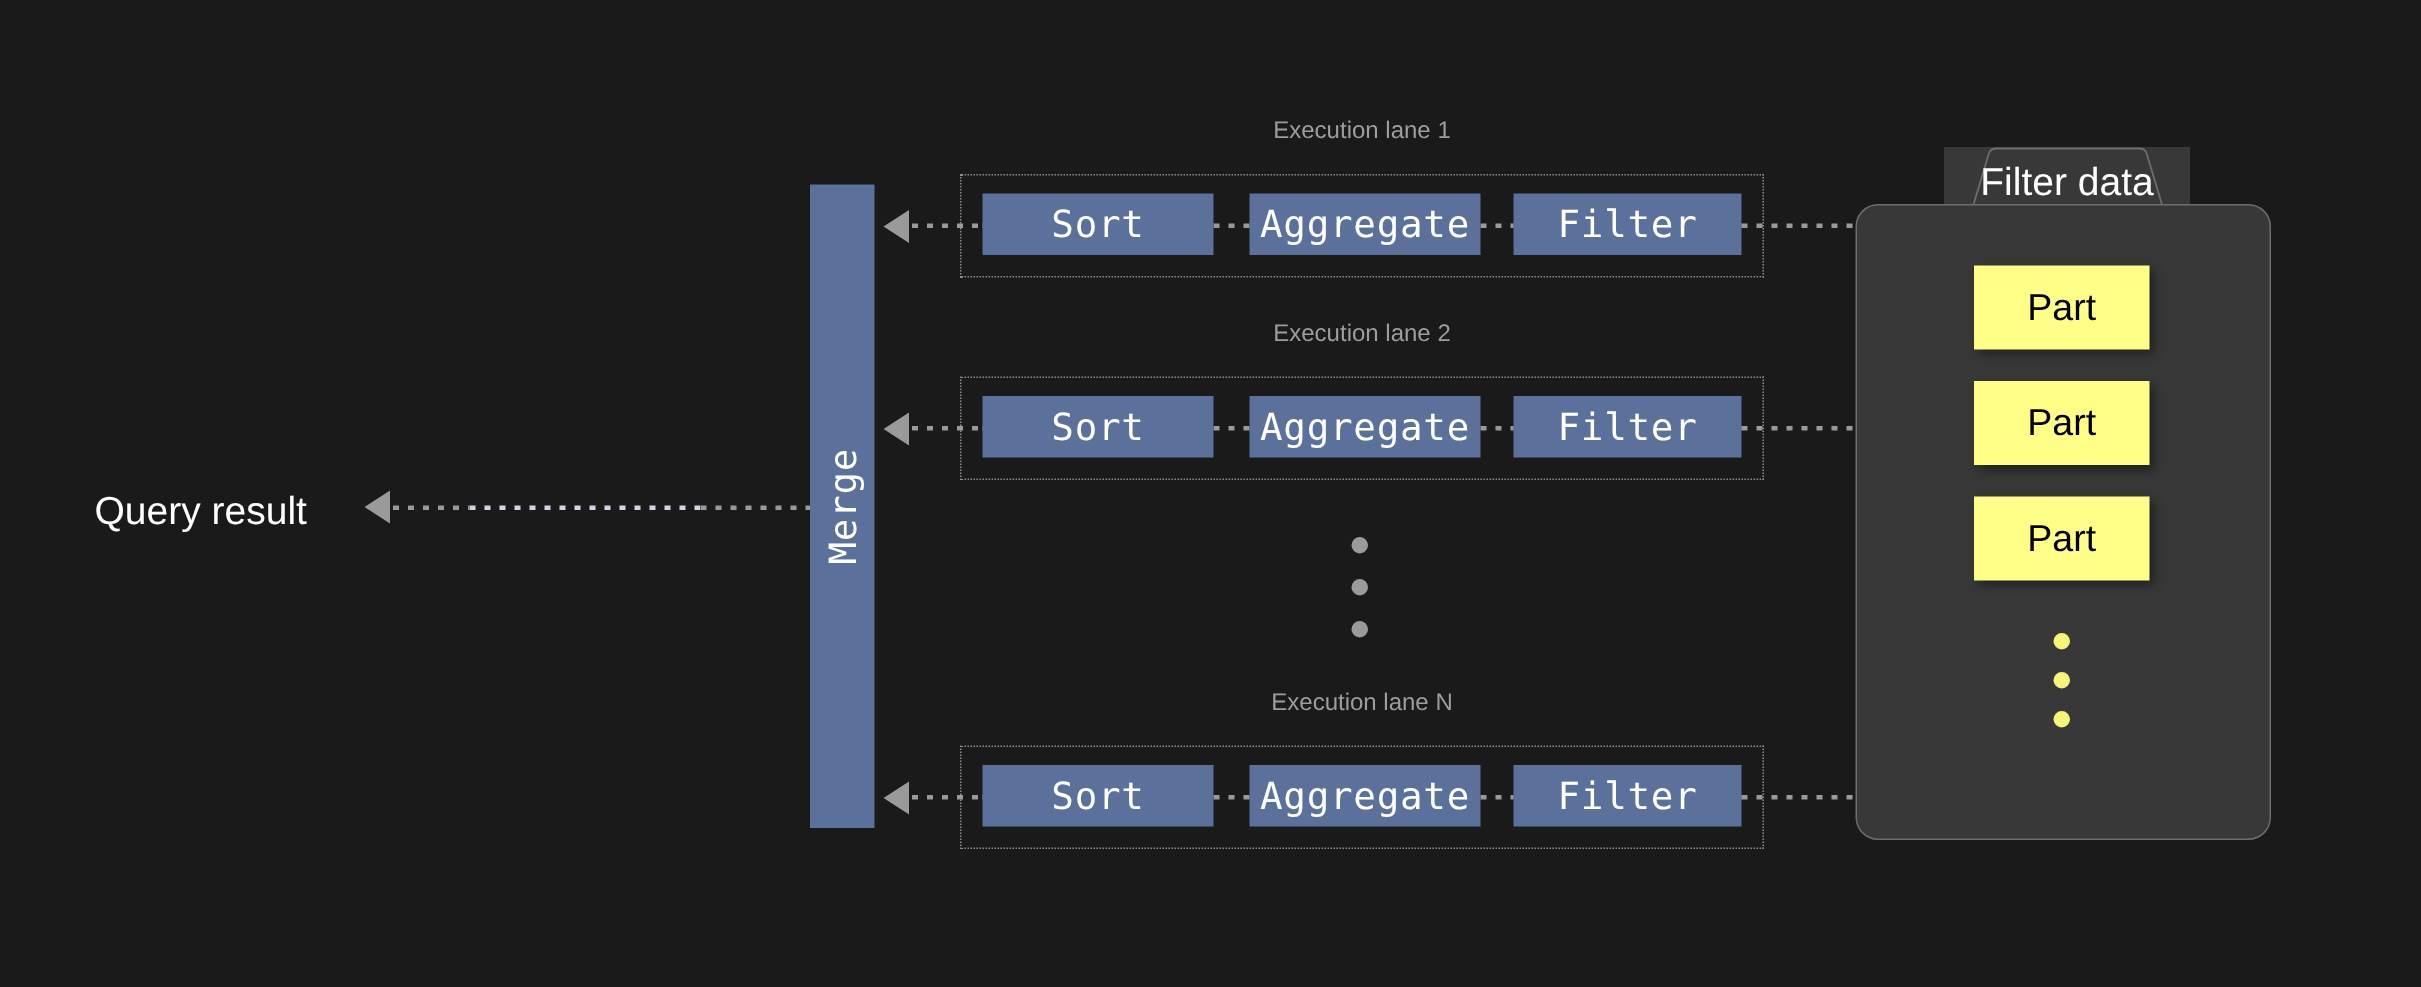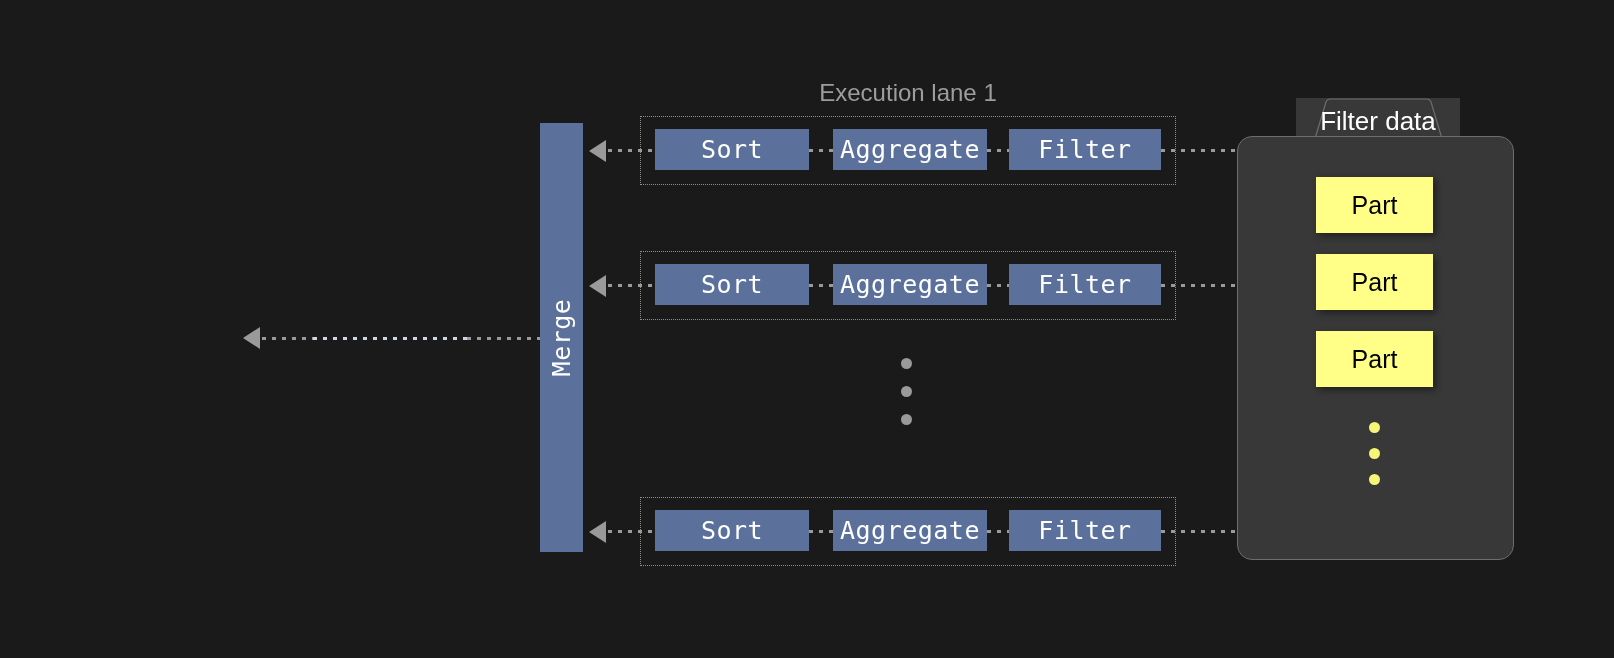--- a/index.html
+++ b/index.html
@@ -73,21 +73,21 @@
 
   
   .lane-box {
     position: absolute;
     border: 1px dotted #8d8d8d;
     box-sizing: border-box;
   }
   .lane-label {
     position: absolute;
     color: #9d9d9d;
-    font-size: 24px;
+    font-size: 16px;
     text-align: center;
     white-space: nowrap;
   }
 
   
   #query-result-label {
     position: absolute;
     color: #ffffff;
     font-size: 26px;
     white-space: nowrap;
@@ -132,20 +132,21 @@
     align-items: center;
     justify-content: center;
     box-shadow: 3px 3px 7px rgba(0,0,0,0.45);
   }
 </style>
 </head>
 <body>
 
 <div id="stage">
 
+  <div id="query-result-label" style="left:63px; top:325px;">Query result</div>
 
   <div class="arrow-left" style="left:243px; top:327px;"></div>
 
   <div class="dotline" style="left:262px; top:337px; width:51px;"></div>
   <div class="dotline over" style="left:313px; top:337px; width:154px;"></div>
   <div class="dotline" style="left:467px; top:337px; width:73px;"></div>
 
 
   <div id="merge-bar" style="left:540px; top:123px; width:43px; height:429px;">
     <span class="vtext">Merge</span>
@@ -161,40 +162,42 @@
   <div class="dotline" style="left:809px; top:149px; width:24px;"></div>
   <div class="dotline over" style="left:833px; top:149px; width:154px;"></div>
   <div class="dotline" style="left:987px; top:149px; width:22px;"></div>
   <div class="dotline over" style="left:1009px; top:149px; width:152px;"></div>
   <div class="dotline" style="left:1161px; top:149px; width:77px;"></div>
 
   <div class="op" style="left:655px; top:129px; width:154px; height:41px;">Sort</div>
   <div class="op" style="left:833px; top:129px; width:154px; height:41px;">Aggregate</div>
   <div class="op" style="left:1009px; top:129px; width:152px; height:41px;">Filter</div>
 
+  <div class="lane-label" style="left:640px; top:214px; width:536px;">Execution lane 2</div>
 
   <div class="lane-box" style="left:640px; top:251px; width:536px; height:69px;"></div>
 
   <div class="arrow-left" style="left:589px; top:275px;"></div>
   <div class="dotline" style="left:608px; top:284px; width:47px;"></div>
   <div class="dotline over" style="left:655px; top:284px; width:154px;"></div>
   <div class="dotline" style="left:809px; top:284px; width:24px;"></div>
   <div class="dotline over" style="left:833px; top:284px; width:154px;"></div>
   <div class="dotline" style="left:987px; top:284px; width:22px;"></div>
   <div class="dotline over" style="left:1009px; top:284px; width:152px;"></div>
   <div class="dotline" style="left:1161px; top:284px; width:77px;"></div>
 
   <div class="op" style="left:655px; top:264px; width:154px; height:41px;">Sort</div>
   <div class="op" style="left:833px; top:264px; width:154px; height:41px;">Aggregate</div>
   <div class="op" style="left:1009px; top:264px; width:152px; height:41px;">Filter</div>
 
   <div class="vdot" style="left:901px; top:358px;"></div>
   <div class="vdot" style="left:901px; top:386px;"></div>
   <div class="vdot" style="left:901px; top:414px;"></div>
 
+  <div class="lane-label" style="left:640px; top:460px; width:536px;">Execution lane N</div>
 
   <div class="lane-box" style="left:640px; top:497px; width:536px; height:69px;"></div>
 
   <div class="arrow-left" style="left:589px; top:521px;"></div>
   <div class="dotline" style="left:608px; top:530px; width:47px;"></div>
   <div class="dotline over" style="left:655px; top:530px; width:154px;"></div>
   <div class="dotline" style="left:809px; top:530px; width:24px;"></div>
   <div class="dotline over" style="left:833px; top:530px; width:154px;"></div>
   <div class="dotline" style="left:987px; top:530px; width:22px;"></div>
   <div class="dotline over" style="left:1009px; top:530px; width:152px;"></div>

